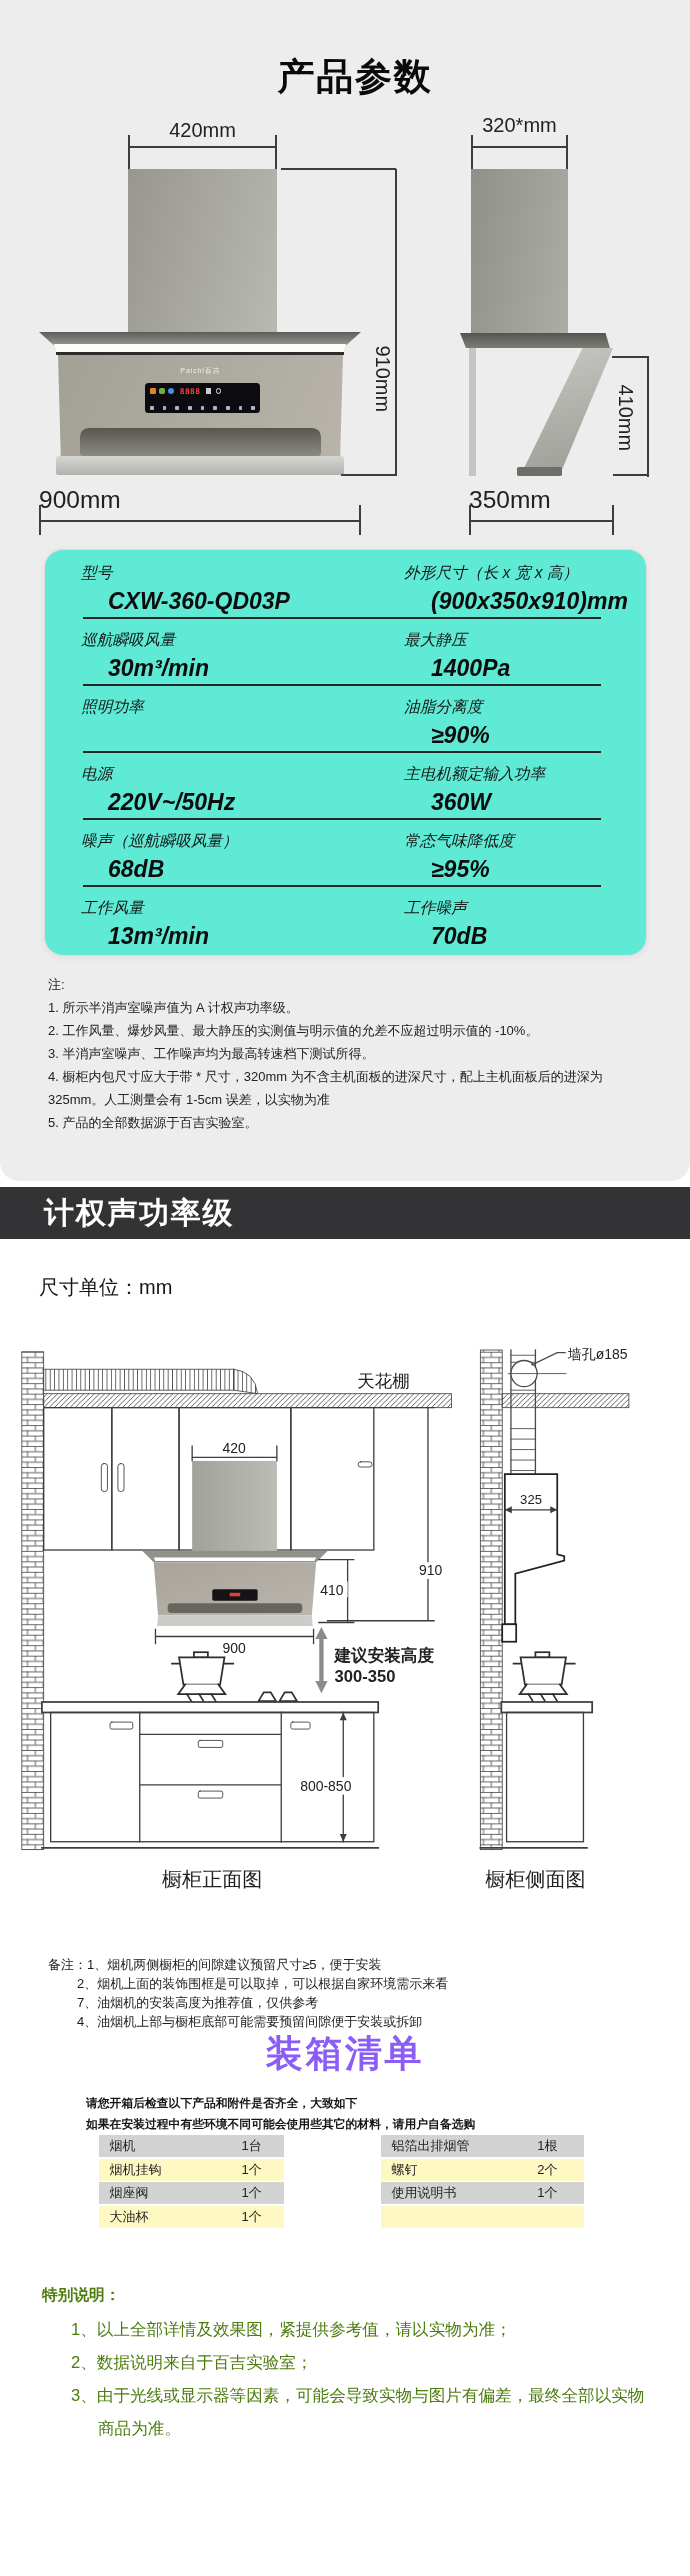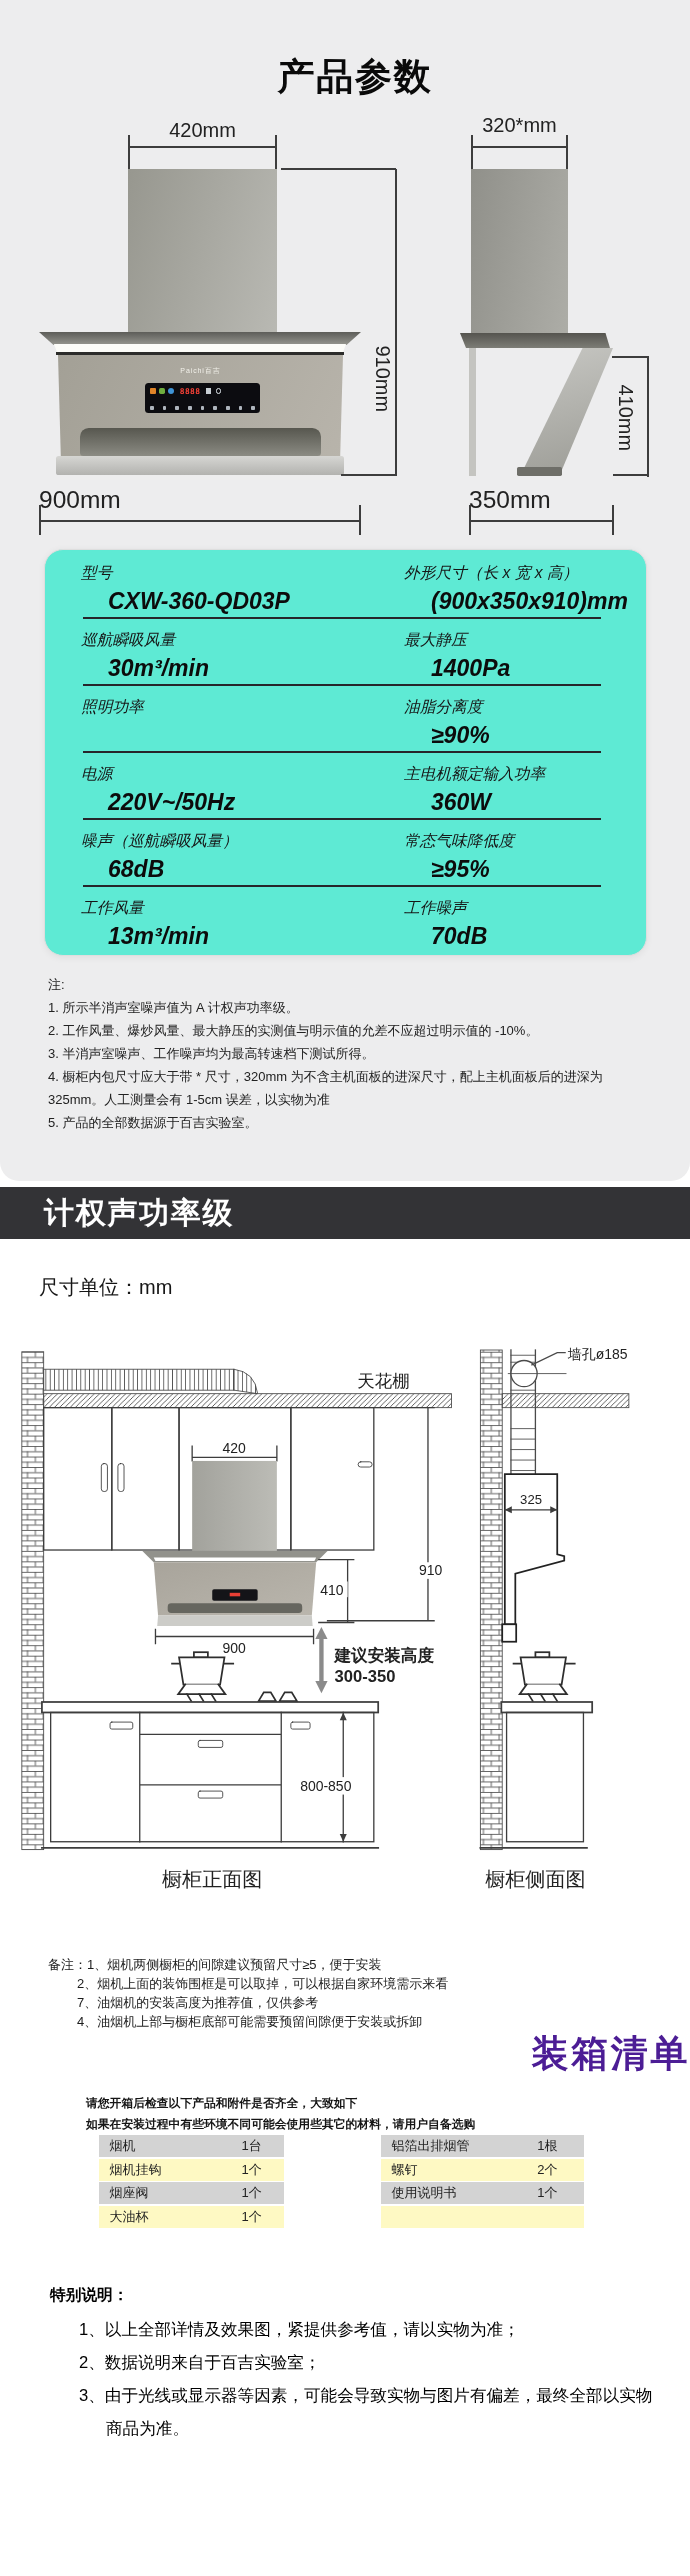--- a/index.html
+++ b/index.html
@@ -94,36 +94,36 @@
 
   
   .install-svg { left:0; top:1341px; }
   svg text { font-family:"Liberation Sans", sans-serif; fill:#222; }
 
   
   .remarks { left:48px; top:1927px; width:612px; font-size:13px; line-height:19px; color:#1c1c1c;margin-top:28px; }
   .remark-sub { margin-left:29px; }
 
   
-  .packing-title { left:0; top:2029px; width:690px; text-align:right;
-    font-size:37px; font-weight:bold; color:#4c1d95; letter-spacing:2.6px; }
+  .packing-title { left:0; top:2029px; width:690px; text-align:center;
+    font-size:37px; font-weight:bold; color:#8b5cf6; letter-spacing:2.6px; }
   .packing-intro { left:86px; top:2093px; width:542px; font-size:11.8px; font-weight:600;
     line-height:21px; color:#151515; }
   .pk-table { top:2135px; }
   .pk-left { left:99px; width:185px; }
   .pk-right { left:381px; width:203px; }
   .pk-row { position:relative; height:22px; margin-bottom:1.7px; line-height:22px;
     font-size:13px; color:#222; }
   .pk-row.dark { background:#d3d3d3; }
   .pk-row.light { background:#fef9c3; }
   .pk-name { padding-left:10.5px; }
   .pk-qty { position:absolute; left:77%; top:0; }
 
   
-  .special { left:50px; top:2285px; width:612px; color:#000000; }
+  .special { left:42px; top:2285px; width:612px; color:#4d7c0f; }
   .special-title { font-size:15.7px; font-weight:600; }
   .special-items { margin-left:29px; margin-top:7px; font-size:16.6px; line-height:33px; }
   .sp-item { max-width:577px; padding-left:27px; text-indent:-27px; }
 </style>
 </head>
 <body>
 
 <div class="page">
   <div class="gray-zone"></div>
 

